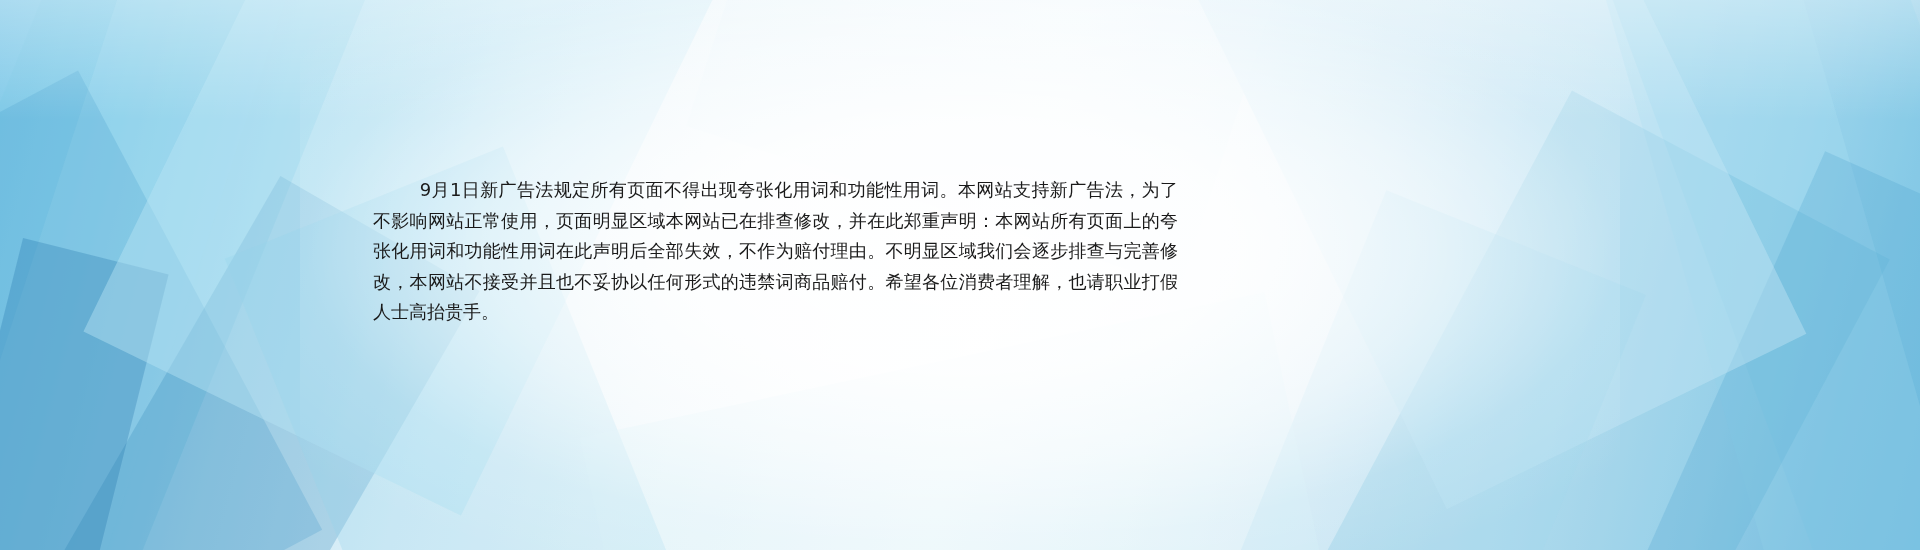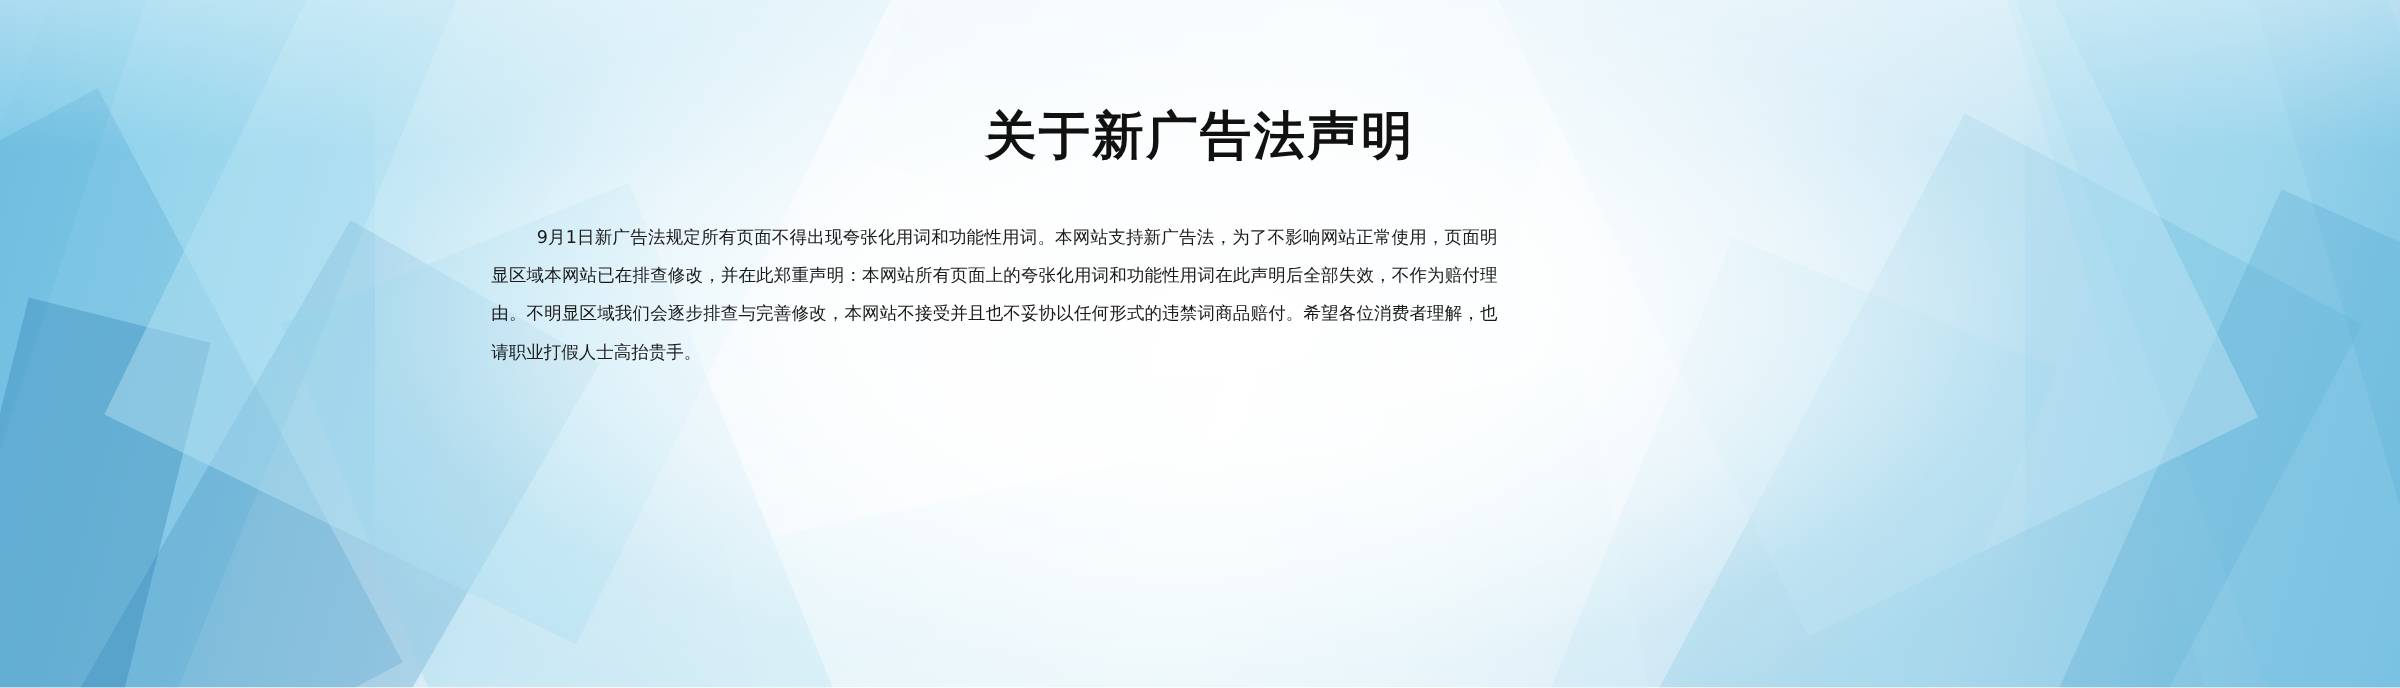--- a/index.html
+++ b/index.html
@@ -70,24 +70,24 @@
     width: 1920px;
     text-align: center;
     font-size: 41px;
     font-weight: bold;
     letter-spacing: 2px;
     color: #111111;
     line-height: 1.2;
   }
   .body-text {
     position: absolute;
-    left: 393px;
+    left: 373px;
     top: 175px;
     width: 805px;
-    font-size: 14px;
+    font-size: 18px;
     line-height: 30.5px;
     color: #1a1a1a;
     text-align: justify;
     text-justify: inter-ideograph;
   }
   .para {
     margin: 0;
   }
   .para.indent {
     text-indent: 2.6em;
@@ -112,19 +112,18 @@
   <div class="shard" style="right:-40px; top:180px; width:260px; height:560px; background:rgba(70,160,205,0.24); transform:rotate(24deg);"></div>
   <div class="shard" style="right:260px; top:-300px; width:400px; height:760px; background:rgba(198,232,245,0.42); transform:rotate(-26deg);"></div>
   <div class="shard" style="right:380px; top:220px; width:280px; height:620px; background:rgba(160,215,238,0.28); transform:rotate(22deg);"></div>
   <div class="shard" style="left:760px; top:-340px; width:520px; height:560px; background:rgba(225,242,250,0.40); transform:rotate(18deg);"></div>
   <div class="shard" style="left:620px; top:360px; width:700px; height:460px; background:rgba(214,238,248,0.38); transform:rotate(-12deg);"></div>
 
   <div class="veil-top"></div>
   <div class="wash-center"></div>
 
   <div class="content">
-    <div class="title">关于新广告法声明</div>
 
     <div class="body-text">
       <p class="para indent">9月1日新广告法规定所有页面不得出现夸张化用词和功能性用词。本网站支持新广告法，为了不影响网站正常使用，页面明显区域本网站已在排查修改，并在此郑重声明：本网站所有页面上的夸张化用词和功能性用词在此声明后全部失效，不作为赔付理由。不明显区域我们会逐步排查与完善修改，本网站不接受并且也不妥协以任何形式的违禁词商品赔付。希望各位消费者理解，也请职业打假人士高抬贵手。</p>
     </div>
   </div>
 </div>
 
 </body></html>

